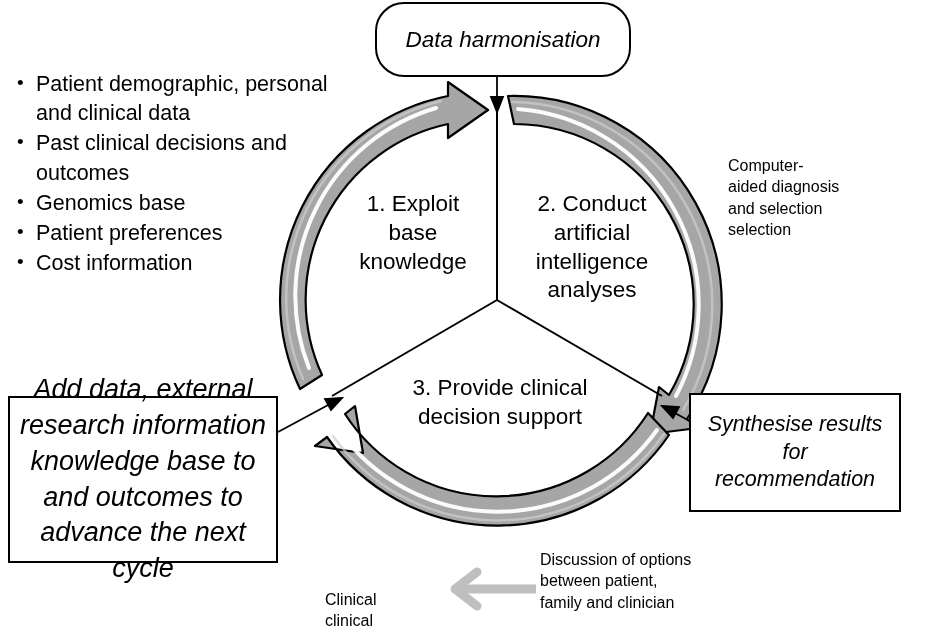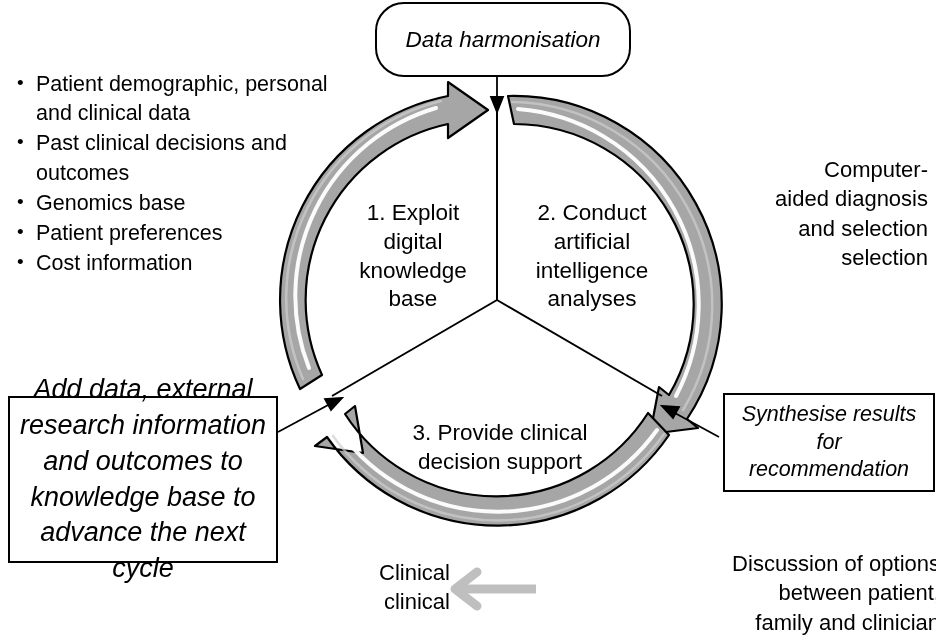--- a/index.html
+++ b/index.html
@@ -62,55 +62,54 @@
     left: 375px; top: 2px;
     width: 256px; height: 75px; border-radius: 29px;
   }
   #box-add-data {
     left: 8px; top: 396px;
     width: 270px; height: 167px;
     font-size: 27px;
     line-height: 1.33;
   }
   #box-synthesise {
-    left: 723px; top: 393px;
-    width: 212px; height: 99px;
+    left: 689px; top: 393px;
+    width: 212px; height: 119px;
     font-size: 21.5px;
     line-height: 1.3;
   }
 
   
   .plain-text {
-    text-align: right;
-    font-size: 22px;
+    text-align: left;
+    font-size: 16px;
     line-height: 1.33;
   }
   #text-cad {
     left: 728px; top: 155px;
     width: 200px;
   }
   #text-clinical-decision {
-    left: 325px; top: 558px;
+    left: 325px; top: 589px;
     width: 125px;
   }
   #text-discussion {
     left: 540px; top: 549px;
     width: 400px;
   }
 
   
   .segment-label {
     text-align: center;
     font-size: 22.5px;
     line-height: 1.28;
-    margin-top: 9px;
   }
   #segment-1 { left: 333px; top: 190px; width: 160px; }
   #segment-2 { left: 512px; top: 190px; width: 160px; }
-  #segment-3 { left: 375px; top: 410px; width: 250px; }
+  #segment-3 { left: 375px; top: 374px; width: 250px; }
 
   
   #cycle-svg, #connector-svg, #bottom-arrow-svg {
     position: absolute;
     left: 0; top: 0;
     width: 936px; height: 643px;
     pointer-events: none;
   }
   #cycle-svg { z-index: 1; }
   #connector-svg { z-index: 2; }
@@ -231,22 +230,22 @@
   <div class="abs callout layer-text" id="box-harmonisation">
     <div>
       <div>Data harmonisation</div>
     </div>
   </div>
 
   <div class="abs callout layer-text" id="box-add-data">
     <div>
       <div>Add data, external</div>
       <div>research information</div>
+      <div>knowledge base to</div>
       <div>and outcomes to</div>
-      <div>knowledge base to</div>
       <div>advance the next cycle</div>
     </div>
   </div>
 
   <div class="abs callout layer-text" id="box-synthesise">
     <div>
       <div>Synthesise results</div>
       <div>for</div>
       <div>recommendation</div>
     </div>
@@ -265,23 +264,22 @@
   </div>
 
   <div class="abs plain-text layer-text" id="text-discussion">
     <div>Discussion of options</div>
     <div>between patient,</div>
     <div>family and clinician</div>
   </div>
 
   <div class="abs segment-label layer-text" id="segment-1">
     <div>1. Exploit</div>
-    <div>digital</div>
+    <div>base</div>
     <div>knowledge</div>
-    <div>base</div>
   </div>
 
   <div class="abs segment-label layer-text" id="segment-2">
     <div>2. Conduct</div>
     <div>artificial</div>
     <div>intelligence</div>
     <div>analyses</div>
   </div>
 
   <div class="abs segment-label layer-text" id="segment-3">

